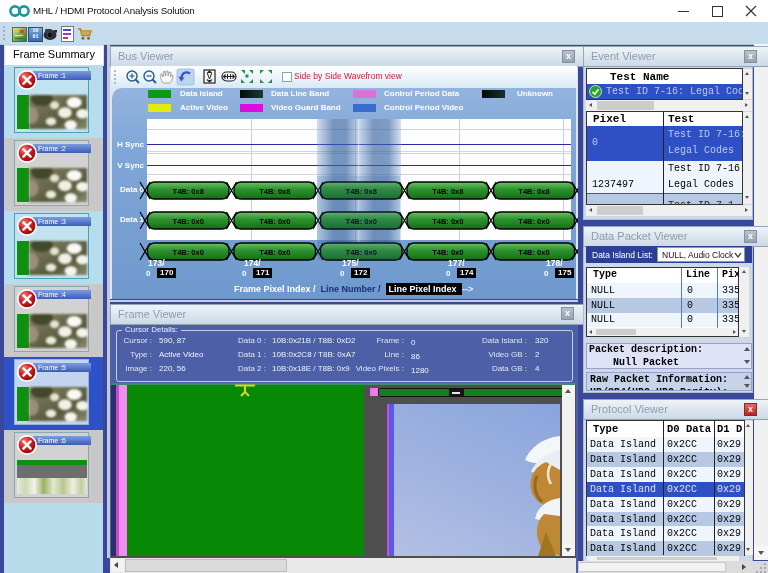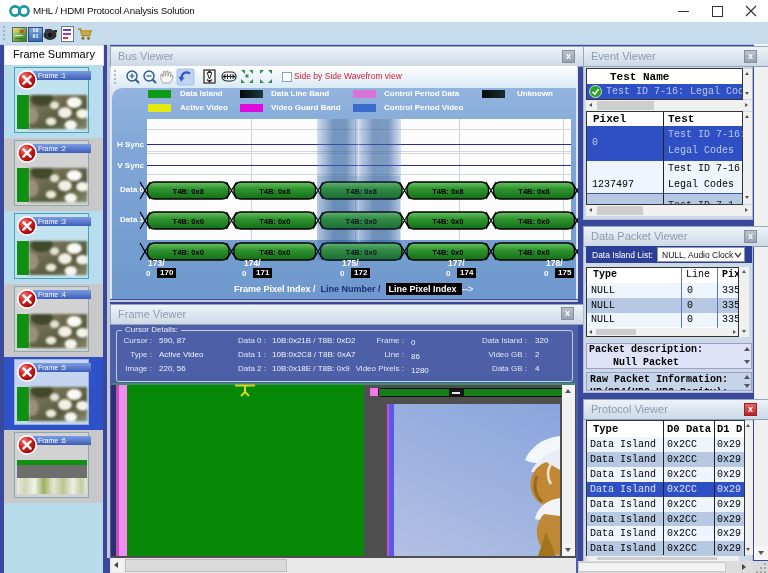--- a/index.html
+++ b/index.html
@@ -512,21 +512,21 @@
     <div class="abs" style="left:592px;top:250px;font-size:8.5px;color:#fff;white-space:nowrap;">Data Island List:</div>
     <div class="abs" style="left:657px;top:247px;width:88px;height:15px;background:#fff;border:1px solid #8a98a8;box-sizing:border-box;">
       <span style="position:absolute;left:4px;top:2px;font-size:8.5px;color:#111;white-space:nowrap;">NULL, Audio Clock</span>
       <svg style="position:absolute;right:2px;top:4px;" width="8" height="6" viewBox="0 0 8 6">
           <path d="M1 1 L4 5 L7 1" fill="none" stroke="#444" stroke-width="1.3"></path>
         </svg>
     </div>
 
     <div class="abs" style="left:586px;top:267px;width:153px;height:70px;background:#fff;border:1px solid #333;box-sizing:border-box;"></div>
     <div class="abs mono" style="left:593px;top:269px;font-size:10px;font-weight:bold;color:#000;">Type</div>
-    <div class="abs mono" style="left:686px;top:269px;font-size:10px;font-weight:normal;color:#000;">Line</div>
+    <div class="abs mono" style="left:686px;top:269px;font-size:10px;font-weight:bold;color:#000;">Line</div>
     <div class="abs mono" style="left:722px;top:269px;font-size:10px;font-weight:bold;color:#000;">Pix</div>
     <div class="abs" style="left:587px;top:283px;width:151px;height:15px;background:#eef5fd;"></div>
     <div class="abs" style="left:587px;top:298px;width:151px;height:15px;background:#b7c9e2;"></div>
     <div class="abs" style="left:587px;top:313px;width:151px;height:14px;background:#eef5fd;"></div>
     <div class="abs mono dpt" style="left:591px;top:285px;">NULL</div>
     <div class="abs mono dpt" style="left:687px;top:285px;">0</div>
     <div class="abs mono dpt" style="left:722px;top:285px;">335</div>
     <div class="abs mono dpt" style="left:591px;top:300px;">NULL</div>
     <div class="abs mono dpt" style="left:687px;top:300px;">0</div>
     <div class="abs mono dpt" style="left:722px;top:300px;">335</div>

